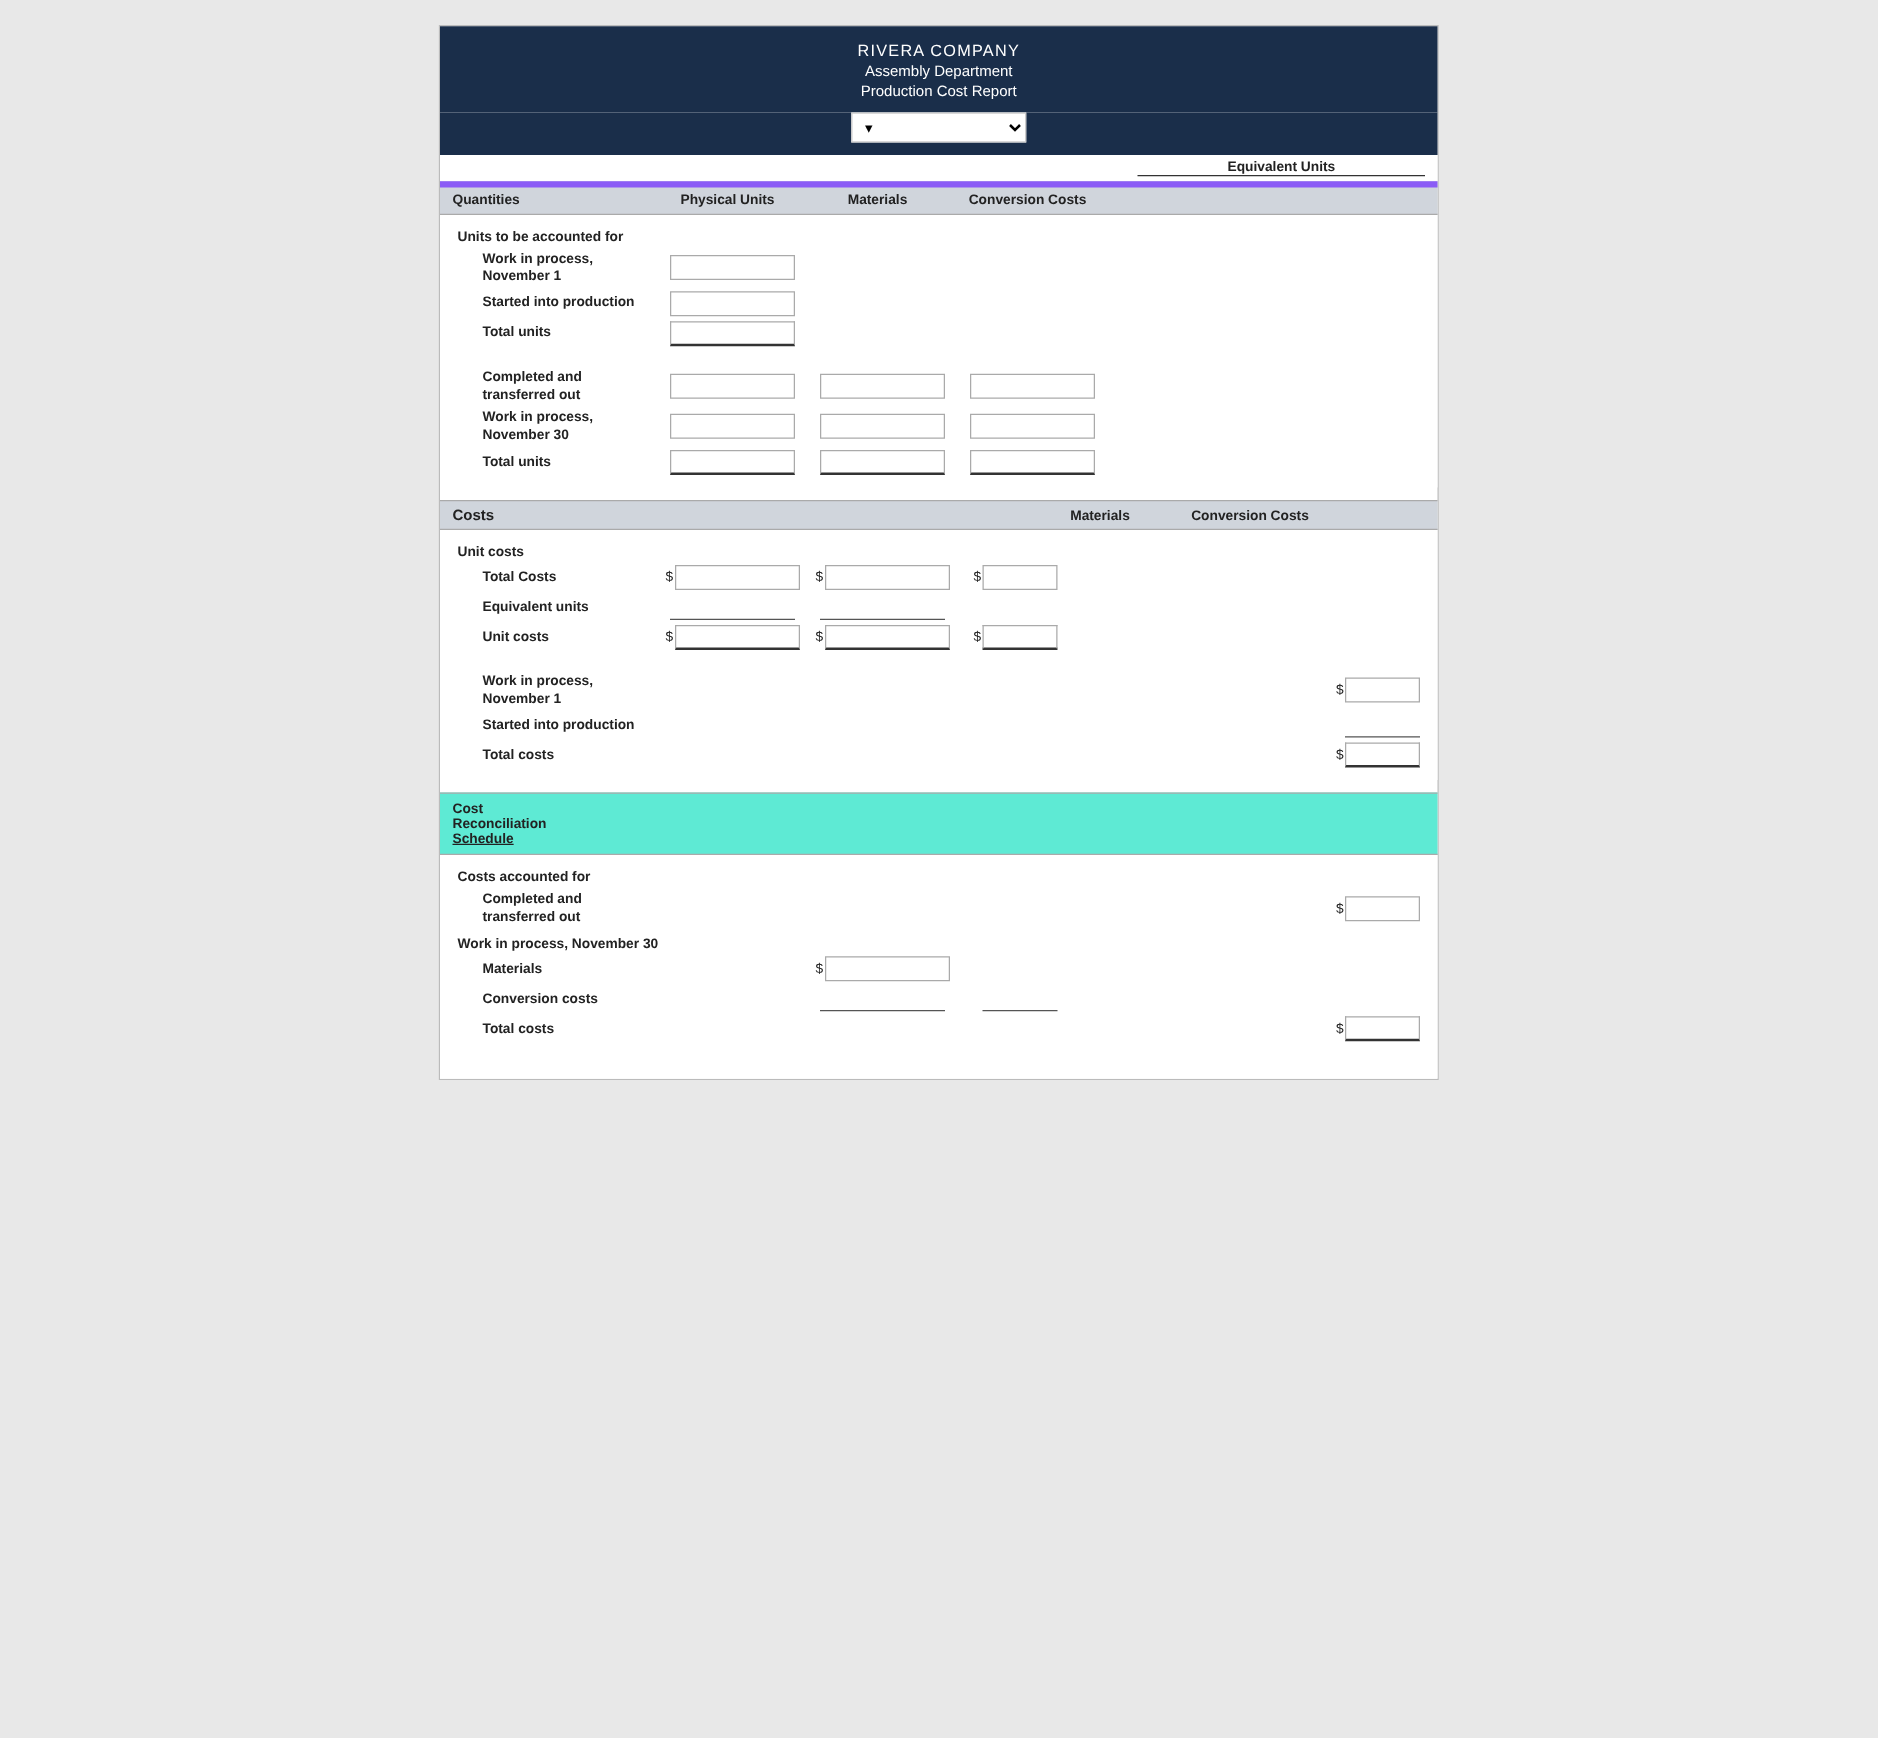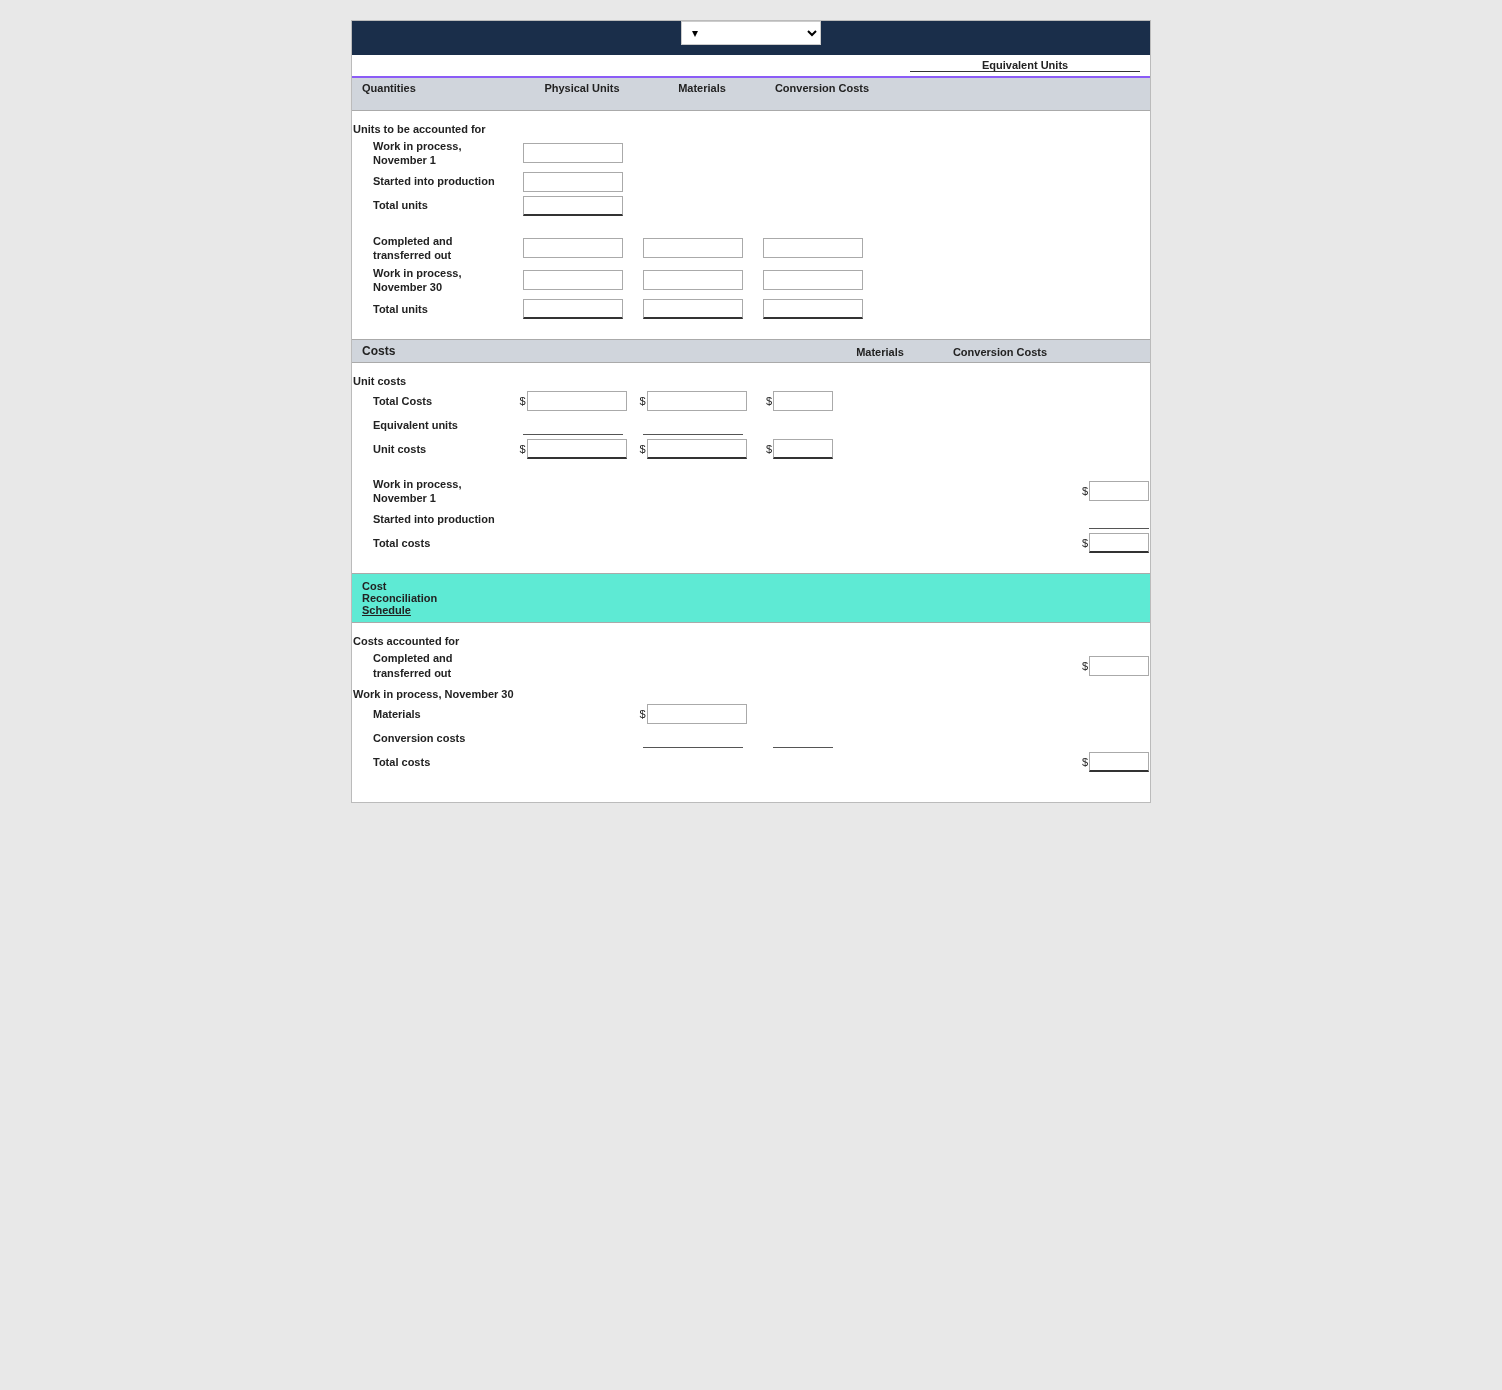--- a/index.html
+++ b/index.html
@@ -61,22 +61,22 @@
       border: 1px solid #ccc;
       font-size: 12px;
       cursor: pointer;
     }
 
     
     .section-header-row {
       background: #d0d5dc;
       display: flex;
       align-items: flex-end;
-      padding: 4px 10px 16px 10px;
-      border-top: 2px solid #8b5cf6;
+      padding: 4px 10px 5px 10px;
+      border-top: 5px solid #8b5cf6;
       border-bottom: 1px solid #aaa;
     }
     .col-quantities { width: 160px; font-weight: bold; font-size: 11px; }
     .col-physical { width: 120px; text-align: center; font-size: 11px; font-weight: bold; }
     .col-materials { width: 120px; text-align: center; font-size: 11px; font-weight: bold; }
     .col-conversion { width: 120px; text-align: center; font-size: 11px; font-weight: bold; }
 
     .equiv-units-label {
       display: flex;
       padding: 4px 10px;
@@ -85,21 +85,21 @@
     .equiv-units-span {
       margin-left: 280px;
       border-bottom: 1px solid #333;
       width: 240px;
       text-align: center;
       font-size: 11px;
       font-weight: bold;
     }
 
     
-    .form-section { padding: 6px 1px; background: #fff; }
+    .form-section { padding: 6px 14px; background: #fff; }
     .row-group-label {
       font-size: 11px;
       font-weight: bold;
       margin-bottom: 4px;
       margin-top: 6px;
     }
     .form-row {
       display: flex;
       align-items: center;
       margin-bottom: 4px;
@@ -164,20 +164,27 @@
     }
   </style>
 </head>
 <body>
 
 <div class="page-wrapper">
 
 
   <div class="report-container">
 
+    <div class="report-header">
+      <div class="company-name">
+        <span>RIVERA COMPANY</span>
+      </div>
+      <div class="sub-title">Assembly Department</div>
+      <div class="sub-title">Production Cost Report</div>
+    </div>
     <div class="dropdown-row">
       <select class="dropdown-select">
         <option value="">▾</option>
       </select>
     </div>
 
     <div class="equiv-units-label">
       <div style="width:280px;"></div>
       <div class="equiv-units-span">Equivalent Units</div>
     </div>

